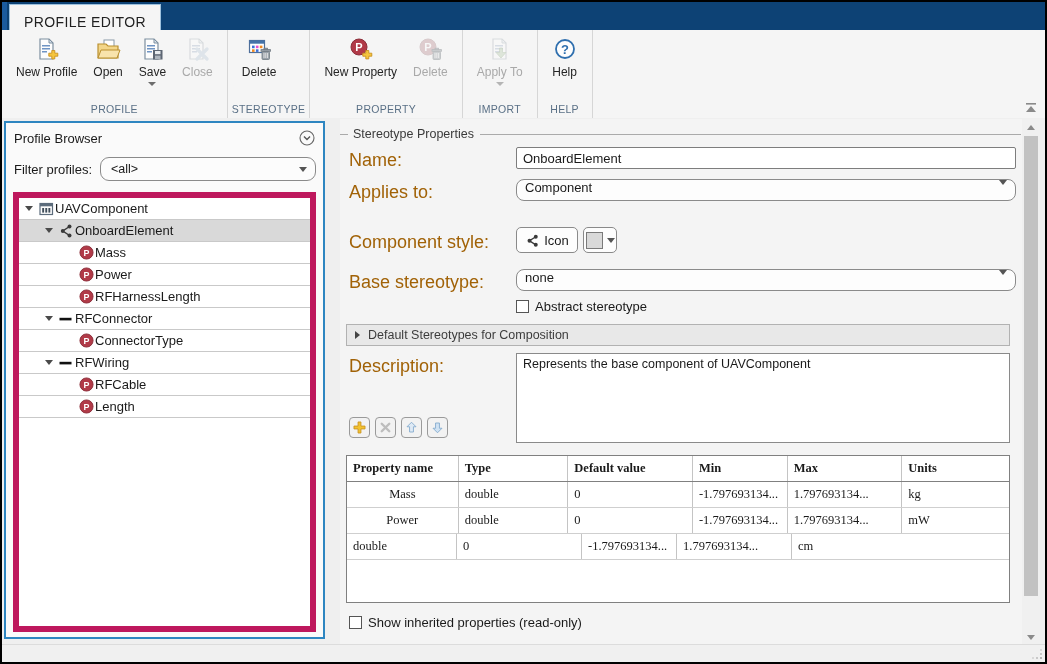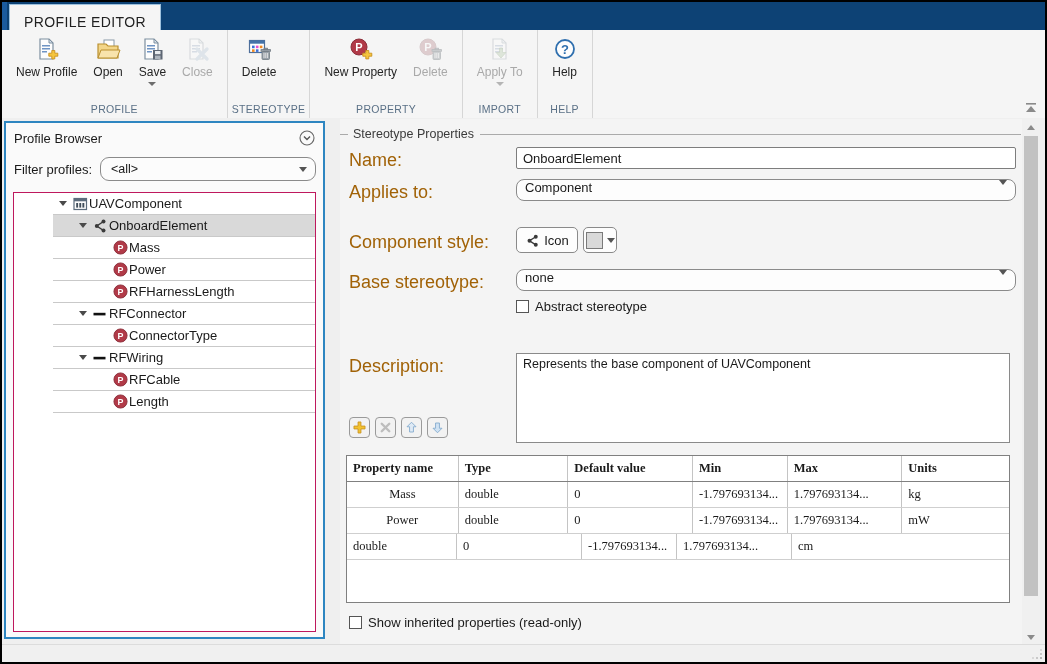--- a/index.html
+++ b/index.html
@@ -25,21 +25,21 @@
   .main-bg{position:absolute;left:0;top:116px;width:1043px;height:527px;background:#efefef;}
   
   .browser{position:absolute;left:2px;top:119px;width:321px;height:518px;box-sizing:border-box;border:2px solid #2e86c1;background:#fafafa;}
   .browser-head{display:flex;align-items:center;padding:7px 8px 4px 8px;}
   .browser-title{font-size:13px;color:#1a1a1a;flex:1;}
   .filter-row{display:flex;align-items:center;padding:7px 7px 8px 8px;}
   .filter-label{font-size:13px;color:#1a1a1a;margin-right:8px;white-space:nowrap;}
   .filter-dd{flex:1;height:24px;box-sizing:border-box;border:1px solid #8a8a8a;border-radius:9px;background:#fcfcfc;display:flex;align-items:center;padding:0 8px 0 10px;}
   .filter-dd .ddval{flex:1;font-size:12.5px;color:#1a1a1a;}
   .caret{width:0;height:0;border-left:4px solid transparent;border-right:4px solid transparent;border-top:5px solid #555;}
-  .tree{position:absolute;left:7px;right:7px;top:69px;bottom:5px;border:1px solid #be185d;background:#fff;overflow:hidden;padding-left:39px;}
+  .tree{position:absolute;left:7px;right:7px;top:69px;bottom:5px;border:6px solid #be185d;background:#fff;overflow:hidden;}
   .trow{height:22px;box-sizing:border-box;border-bottom:1px solid #c9c9c9;display:flex;align-items:center;font-size:13px;color:#1a1a1a;}
   .trow.selected{background:#d9d9d9;}
   .texp{width:16px;display:flex;justify-content:center;align-items:center;flex:none;}
   .texp .tri{width:0;height:0;border-left:4.5px solid transparent;border-right:4.5px solid transparent;border-top:5.5px solid #4a4a4a;}
   .ticn{width:18px;height:16px;flex:none;display:flex;align-items:center;justify-content:center;}
   .tlbl{white-space:nowrap;}
   
   .props{position:absolute;left:338px;top:117px;width:685px;height:526px;background:#f4f4f4;}
   .props-head{position:absolute;left:0;top:8px;right:4px;display:flex;align-items:center;}
   .hline{height:1px;background:#aaa;}
@@ -401,20 +401,24 @@
     <div class="select" style="top:150px">
       <span class="ddval">none</span>
       <span class="caret"></span>
     </div>
 
     <div class="cbrow" style="left:176px;top:180px">
       <span class="cbox"></span>
       <span>Abstract stereotype</span>
     </div>
 
+    <div class="compbar" style="top:205px">
+      <span class="rtri"></span>
+      <span>Default Stereotypes for Composition</span>
+    </div>
 
     <span class="flabel" style="top:237px">Description:</span>
     <div class="descbox">Represents the base component of UAVComponent</div>
 
     <div class="btnstrip">
       <span class="sbtn">
         <svg width="17" height="17" viewBox="0 0 20 20">
           <path d="M8.3 3.5h3.4v4.8h4.8v3.4h-4.8v4.8H8.3v-4.8H3.5V8.3h4.8z" fill="#f2c230" stroke="#c9911f" stroke-width="1"></path>
         </svg>
       </span>

